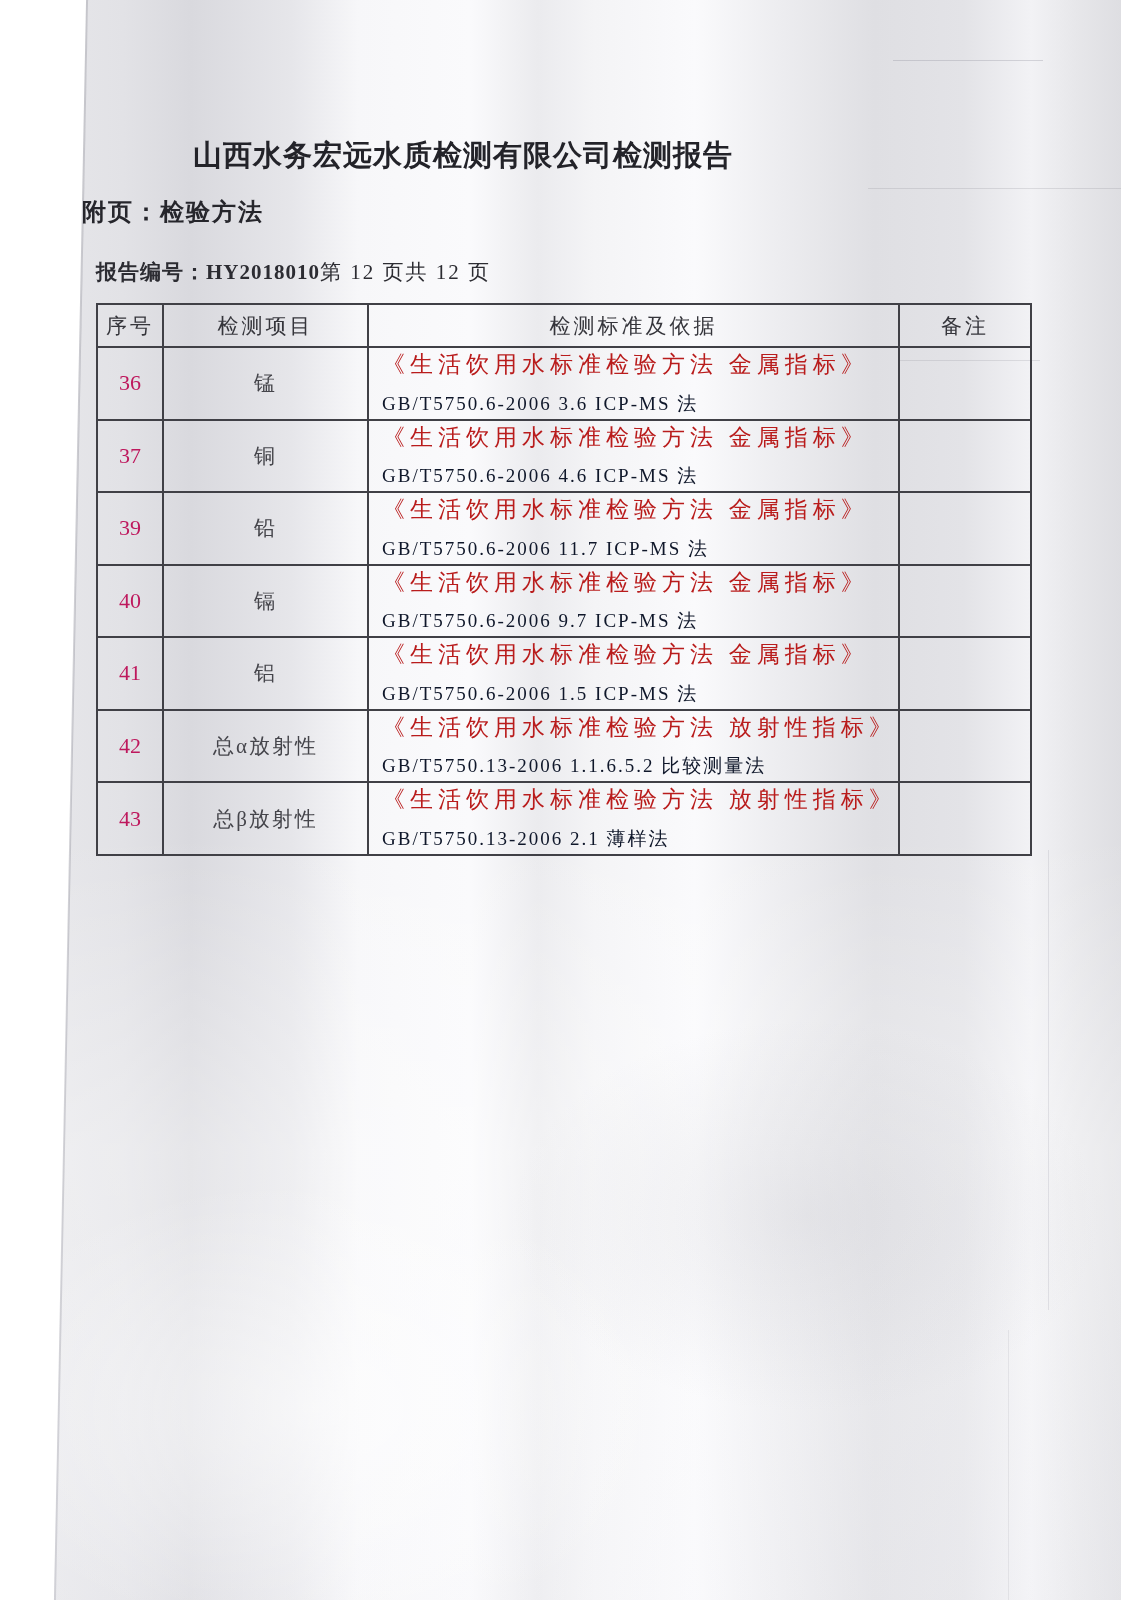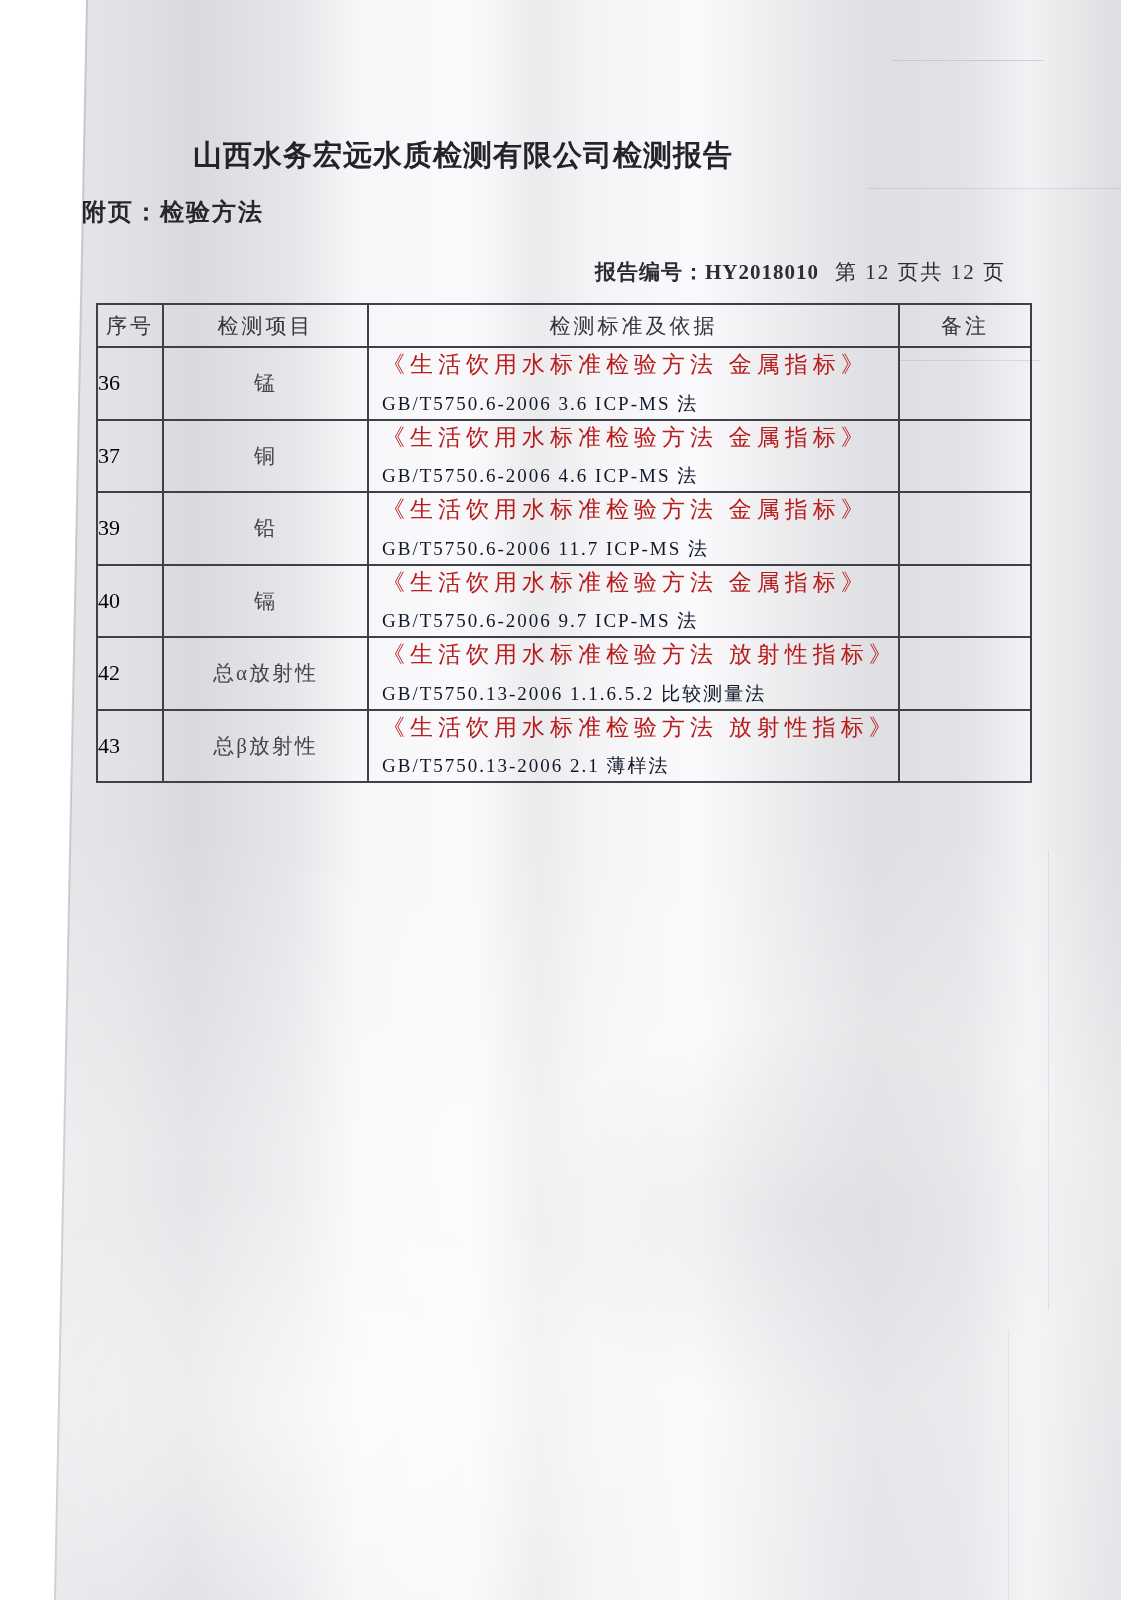--- a/index.html
+++ b/index.html
@@ -40,40 +40,40 @@
   .title{
     position:absolute;left:0;top:136px;width:926px;text-align:center;
     font-size:29px;font-weight:bold;letter-spacing:1px;color:#232329;
   }
   .subtitle{
     position:absolute;left:82px;top:196px;
     font-size:24px;font-weight:bold;letter-spacing:2px;color:#26262c;
   }
   .meta-row{
     position:absolute;left:96px;top:258px;width:934px;
-    display:flex;justify-content:flex-end;align-items:baseline;gap:16px;
+    display:flex;justify-content:flex-start;align-items:baseline;
   }
   .report-no{font-size:21px;font-weight:bold;letter-spacing:1px;color:#2c2c32;}
   .page-info{font-size:21px;letter-spacing:2px;color:#2c2c32;padding-right:24px;}
 
   table.methods{
     position:absolute;left:96px;top:303px;width:934px;
     border-collapse:collapse;table-layout:fixed;
   }
   .methods th,.methods td{border:2px solid #404046;padding:0;}
   .methods col.c-no{width:66px;}
   .methods col.c-item{width:205px;}
   .methods col.c-std{width:531px;}
   .methods col.c-remark{width:132px;}
   .methods thead th{
     height:41px;font-weight:normal;font-size:21px;letter-spacing:3px;
     color:#35353b;text-align:center;vertical-align:middle;
   }
   .methods tbody td{height:59px;vertical-align:middle;}
-  td.cell-no{font-size:22px;color:#000000;}
+  td.cell-no{text-align:center;font-size:22px;color:#be185d;}
   td.cell-item{text-align:center;font-size:21px;letter-spacing:2px;color:#45454b;}
   td.cell-std{padding:3px 8px 3px 13px;}
   .std-line1{
     font-size:23px;letter-spacing:5px;color:#b91c1c;white-space:nowrap;line-height:1.25;
   }
   .std-line2{
     font-size:19px;letter-spacing:2px;color:#0f172a;white-space:nowrap;line-height:1.2;margin-top:13px;
   }
   td.cell-remark{background:transparent;}
 </style>
@@ -144,20 +144,29 @@
       <tr>
         <td class="cell-no">40</td>
         <td class="cell-item">镉</td>
         <td class="cell-std">
           <div class="std-line1">《生活饮用水标准检验方法  金属指标》</div>
           <div class="std-line2">GB/T5750.6-2006  9.7 ICP-MS 法</div>
         </td>
         <td class="cell-remark"></td>
       </tr>
       <tr>
+        <td class="cell-no">41</td>
+        <td class="cell-item">铝</td>
+        <td class="cell-std">
+          <div class="std-line1">《生活饮用水标准检验方法  金属指标》</div>
+          <div class="std-line2">GB/T5750.6-2006  1.5 ICP-MS 法</div>
+        </td>
+        <td class="cell-remark"></td>
+      </tr>
+      <tr>
         <td class="cell-no">42</td>
         <td class="cell-item">总α放射性</td>
         <td class="cell-std">
           <div class="std-line1">《生活饮用水标准检验方法  放射性指标》</div>
           <div class="std-line2">GB/T5750.13-2006 1.1.6.5.2 比较测量法</div>
         </td>
         <td class="cell-remark"></td>
       </tr>
       <tr>
         <td class="cell-no">43</td>

